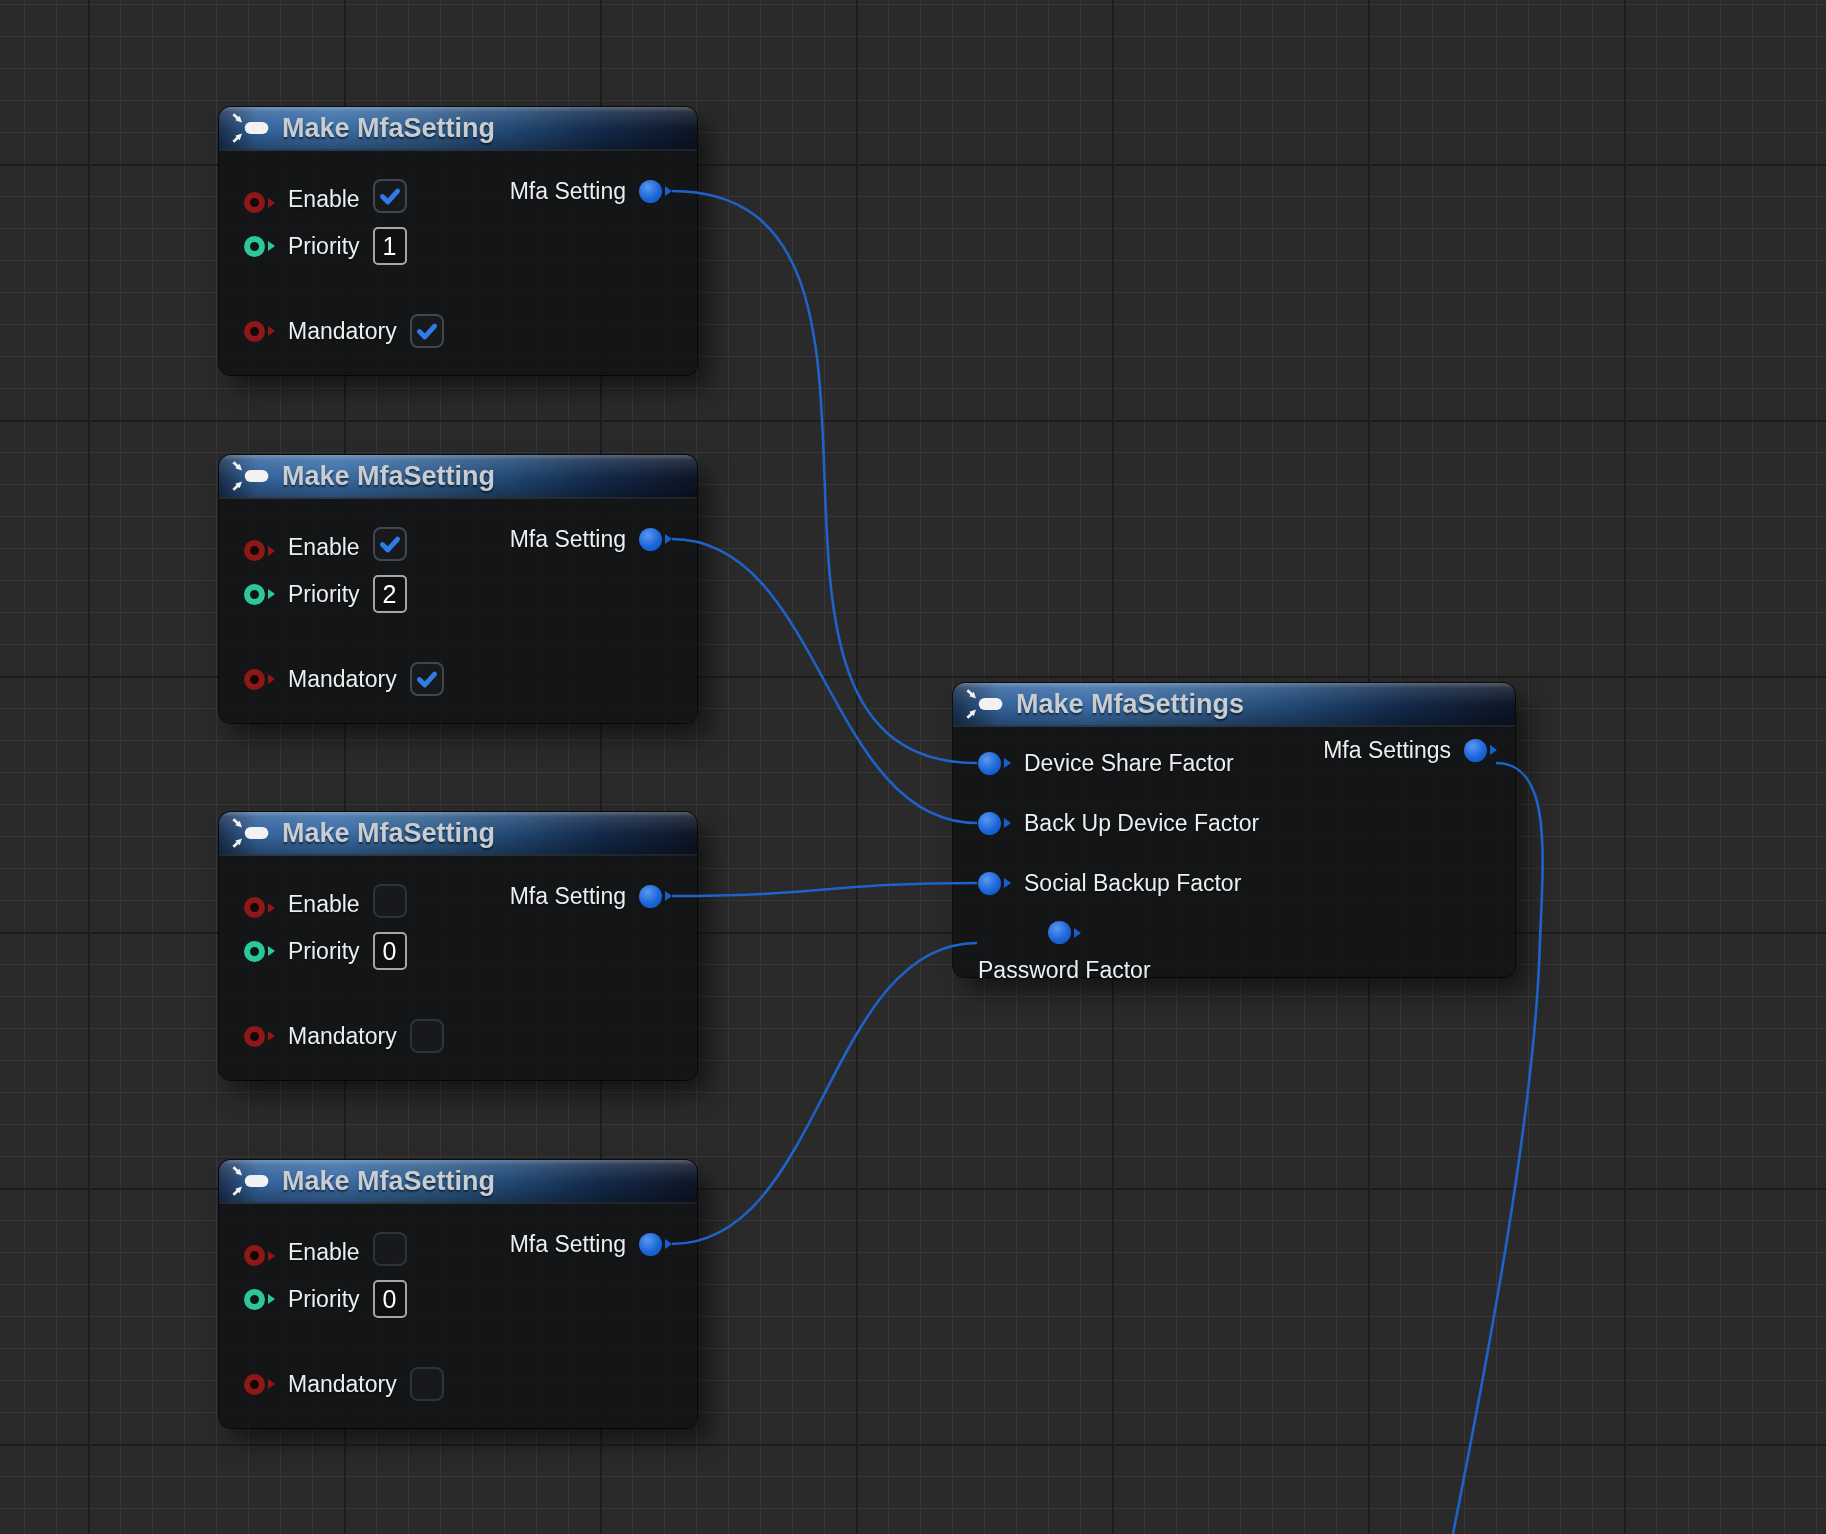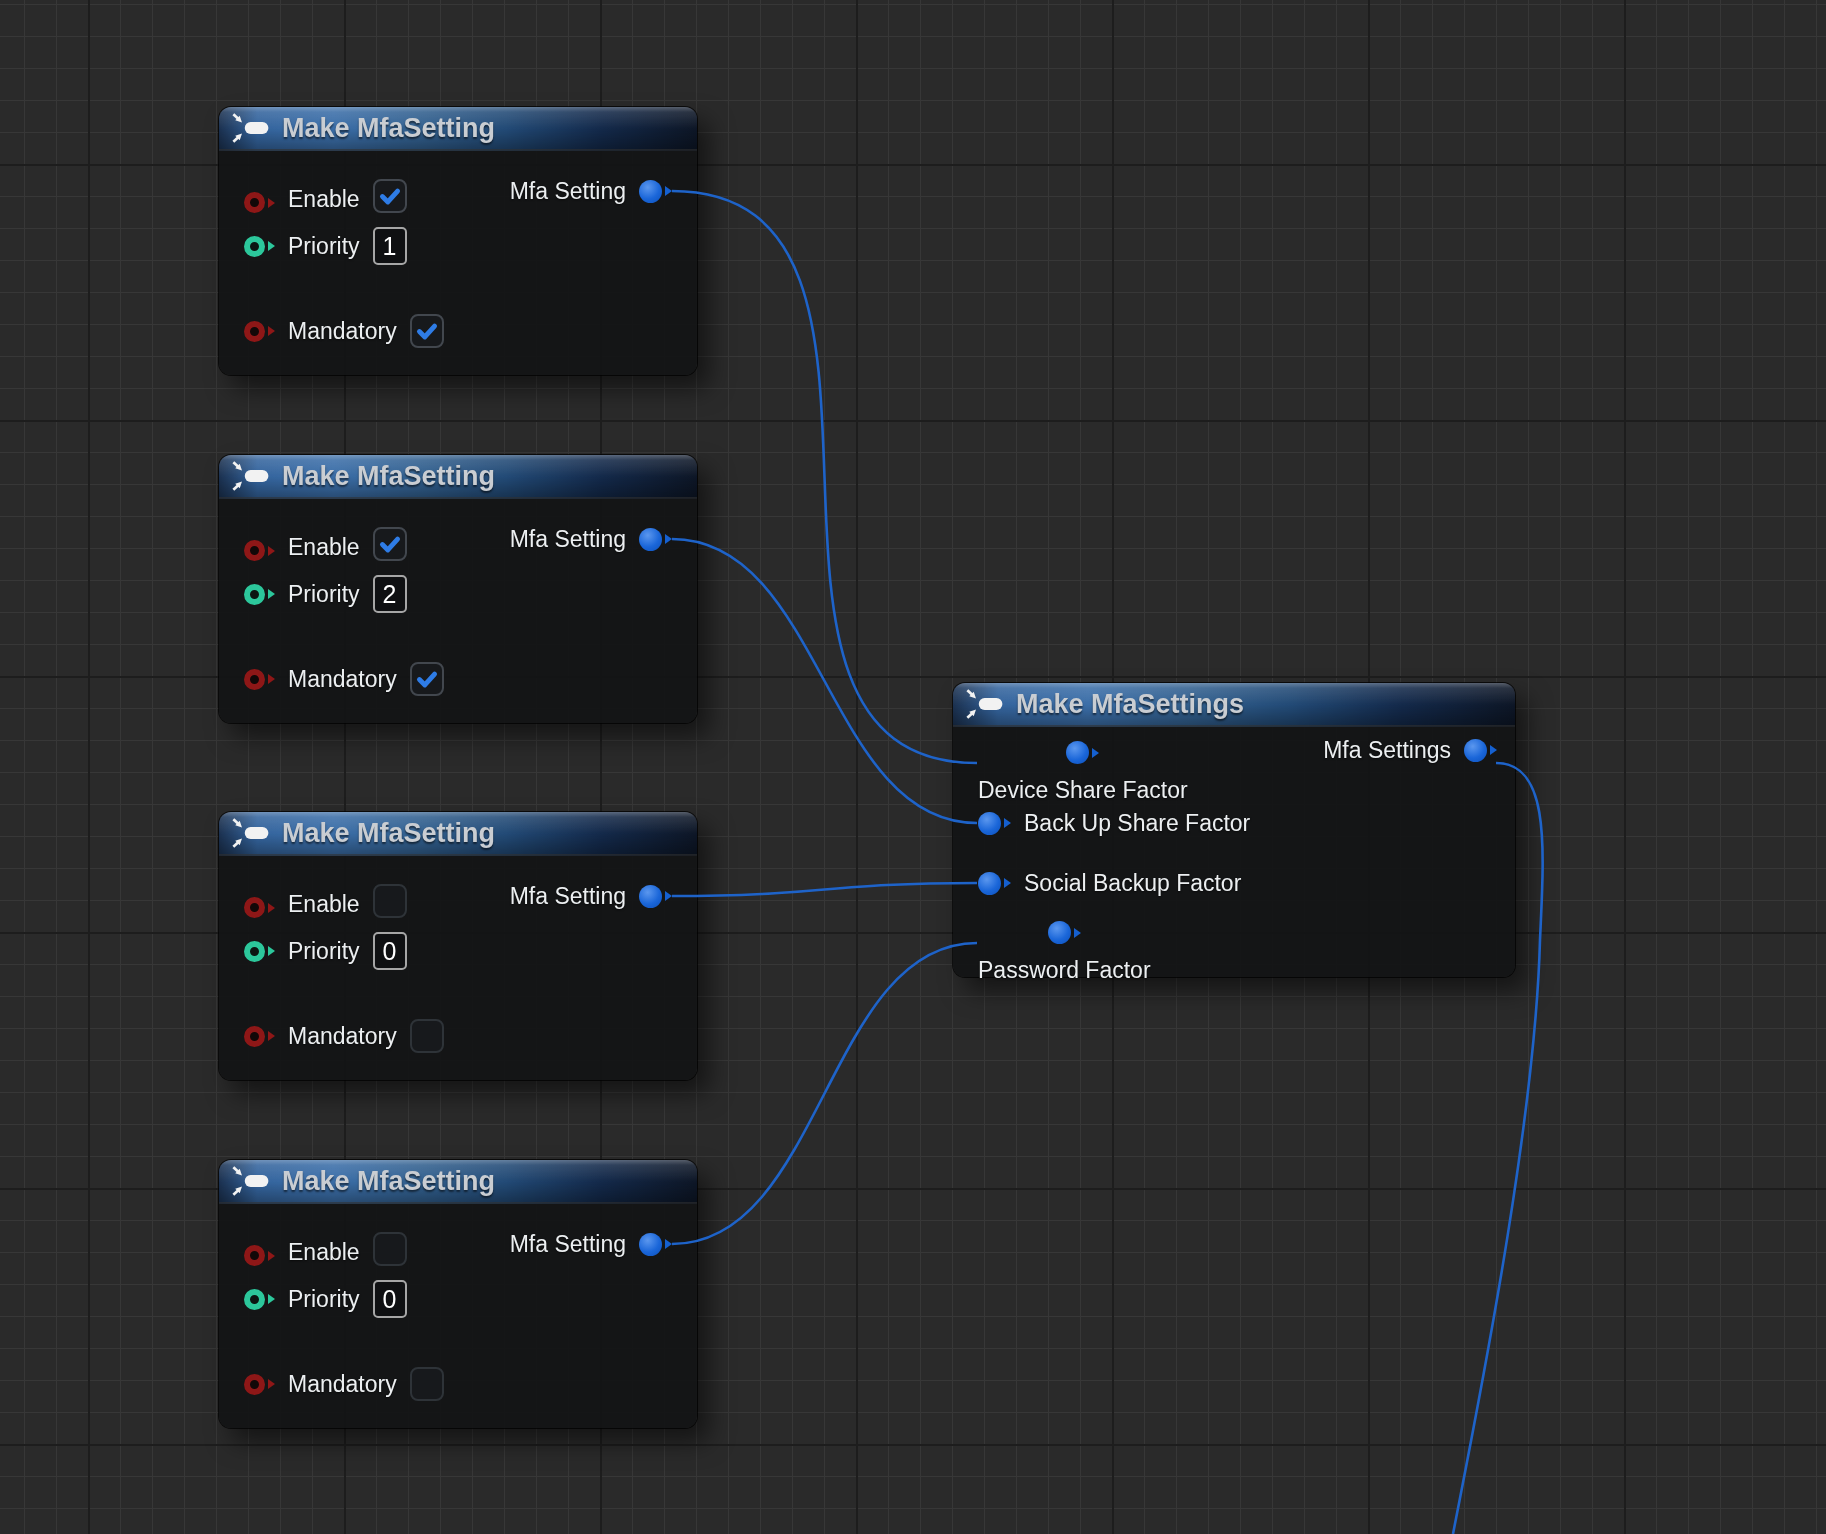--- a/index.html
+++ b/index.html
@@ -56,21 +56,21 @@
   .row{
     position:absolute;left:25px;height:44px;
     display:flex;align-items:center;gap:13px;white-space:nowrap;
   }
   .row.out{left:auto;right:25px;justify-content:flex-end;}
   .big .row.out{right:18px;}
   .small .r1{top:62px;align-items:flex-end;}   
   .small .r2{top:117px;text-align:center;}  
   .small .r3{top:202px;}  
   .small .out{top:62px;}
-  .big .b1{top:58px;flex-direction:column;}     
+  .big .b1{top:58px;}     
   .big .b2{top:118px;}
   .big .b3{top:178px;}
   .big .b4{top:238px;flex-direction:column;}
   .big .out{top:45px;}
 
   .pin-label{
     color:#eceff1;font-size:23px;
     text-shadow:0 1px 2px rgba(0,0,0,0.6);
   }
 
@@ -331,21 +331,21 @@
           <span class="pin-circle"></span>
           <span class="chev"></span>
         </span>
       <span class="pin-label">Device Share Factor</span>
     </div>
     <div class="row b2">
       <span class="pin struct">
           <span class="pin-circle"></span>
           <span class="chev"></span>
         </span>
-      <span class="pin-label">Back Up Share Factor</span>
+      <span class="pin-label">Back Up Device Factor</span>
     </div>
     <div class="row b3">
       <span class="pin struct">
           <span class="pin-circle"></span>
           <span class="chev"></span>
         </span>
       <span class="pin-label">Social Backup Factor</span>
     </div>
     <div class="row b4">
       <span class="pin struct">

